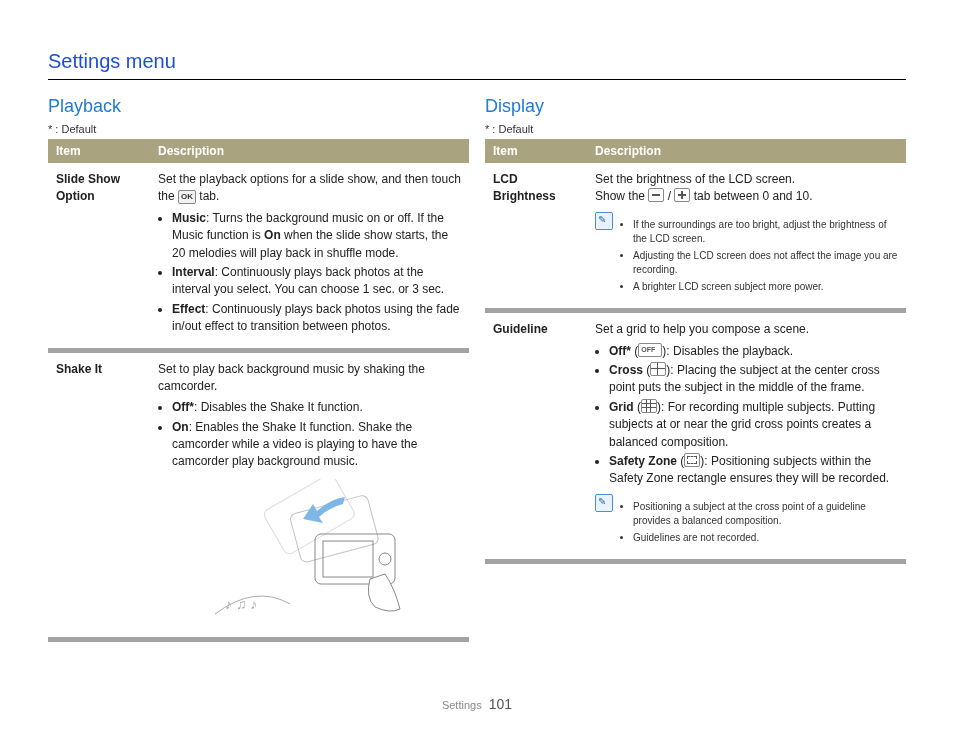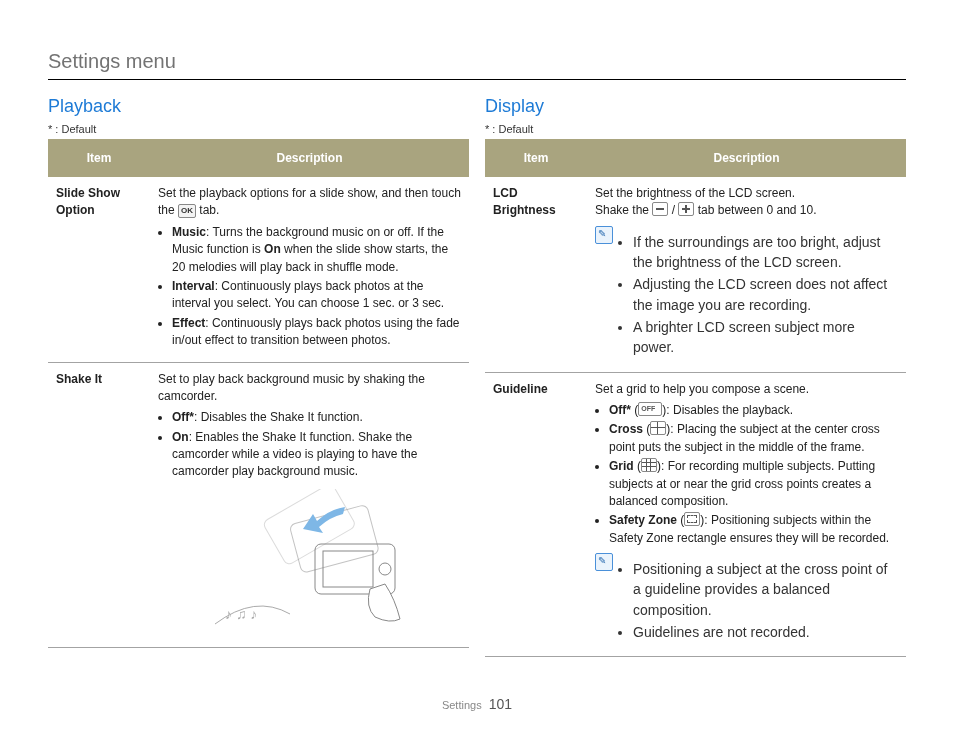--- a/index.html
+++ b/index.html
@@ -1,46 +1,46 @@
 <!DOCTYPE html>
 <html><head>
 <meta charset="utf-8">
 <style>
   html,body{margin:0;padding:0;background:#fff;font-family:Arial,Helvetica,sans-serif;color:#222}
   .page{width:954px;height:730px;box-sizing:border-box;padding:50px 48px 30px 48px;position:relative}
   .rule{border-top:1px solid #000;margin:6px 0 16px 0}
-  h1{font-size:20px;font-weight:400;color:#737373;margin:0 0 4px 0}
+  h1{font-size:20px;font-weight:400;color:#1d4ed8;margin:0 0 4px 0}
   h2{font-size:18px;font-weight:400;color:#1e7bd6;margin:0 0 6px 0}
   .cols{display:flex;gap:16px}
   .col{flex:1;min-width:0}
   .default-note{font-size:11px;color:#333;margin:4px 2px 4px 0}
   table{width:100%;border-collapse:collapse;font-size:12px;table-layout:fixed}
-  th{background:#a9a47f;color:#fff;font-weight:700;text-align:center;padding:12px 8px;font-size:12px}
+  th{background:#a9a47f;color:#fff;font-weight:700;text-align:left;padding:5px 8px;font-size:12px}
   th.item{width:86px}
-  td{border-bottom:1px solid #a3a3a3;padding:8px 8px;vertical-align:top;line-height:1.45}
+  td{border-bottom:5px solid #a3a3a3;padding:8px 8px;vertical-align:top;line-height:1.45}
   td.item{font-size:12px;font-weight:700;color:#222;width:86px}
   ul{margin:4px 0 4px 14px;padding:0}
   li{margin:2px 0}
   .b{font-weight:700}
   .ok-chip{display:inline-block;border:1px solid #888;border-radius:2px;font-size:8px;font-weight:700;padding:0 2px;line-height:12px;vertical-align:1px;color:#333;background:#f3f3f3}
   .mini-icon{display:inline-block;width:14px;height:12px;border:1px solid #888;border-radius:2px;vertical-align:-2px;background:#fff;position:relative}
   .mini-icon.minus::after{content:"";position:absolute;left:3px;right:3px;top:5px;height:2px;background:#555}
   .mini-icon.plus::before{content:"";position:absolute;left:3px;right:3px;top:5px;height:2px;background:#555}
   .mini-icon.plus::after{content:"";position:absolute;top:2px;bottom:2px;left:6px;width:2px;background:#555}
   .mini-icon.off-chip{width:22px}
   .mini-icon.off-chip::after{content:"OFF";position:absolute;font-size:7px;font-weight:700;left:2px;top:1px;color:#555}
   .mini-icon.cross-grid::before{content:"";position:absolute;left:0;right:0;top:5px;height:1px;background:#555}
   .mini-icon.cross-grid::after{content:"";position:absolute;top:0;bottom:0;left:6px;width:1px;background:#555}
   .mini-icon.grid-3::before{content:"";position:absolute;left:0;right:0;top:3px;height:1px;background:#555;box-shadow:0 4px 0 #555}
   .mini-icon.grid-3::after{content:"";position:absolute;top:0;bottom:0;left:4px;width:1px;background:#555;box-shadow:4px 0 0 #555}
   .mini-icon.safety::before{content:"";position:absolute;left:2px;right:2px;top:2px;bottom:2px;border:1px dashed #555}
   .note-box{display:flex;gap:6px;margin-top:6px}
   .note-badge{width:16px;height:16px;border:1px solid #4a90d9;border-radius:2px;flex:0 0 auto;position:relative;background:#eaf3fc}
   .note-badge::after{content:"✎";position:absolute;font-size:10px;left:2px;top:0;color:#2c6db0}
-  .note-list{font-size:14px;color:#333;margin-left:0;padding-left:14px}
+  .note-list{font-size:10px;color:#333;margin-left:0;padding-left:14px}
   .note-list li{margin:2px 0}
   .illus{width:230px;height:150px;margin:8px auto 0 auto;position:relative}
   .illus svg{width:100%;height:100%}
   .footer{position:absolute;bottom:18px;left:0;width:100%;text-align:center;font-size:11px;color:#888}
   .footer .pn{font-size:14px;color:#555;margin-left:4px}
 </style>
 </head>
 <body>
 
 <div class="page">
@@ -127,21 +127,21 @@
             <tr>
           <th class="item">Item</th>
           <th>Description</th>
         </tr>
 
         <tr>
           <td class="item">LCD Brightness</td>
           <td>
             <div>Set the brightness of the LCD screen.</div>
             <div>
-              <span>Shake the </span>
+              <span>Show the </span>
               <span class="mini-icon minus"></span>
               <span> / </span>
               <span class="mini-icon plus"></span>
               <span> tab between 0 and 10.</span>
             </div>
             <div class="note-box">
               <div class="note-badge"></div>
               <ul class="note-list">
                 <li>If the surroundings are too bright, adjust the brightness of the LCD screen.</li>
                 <li>Adjusting the LCD screen does not affect the image you are recording.</li>

